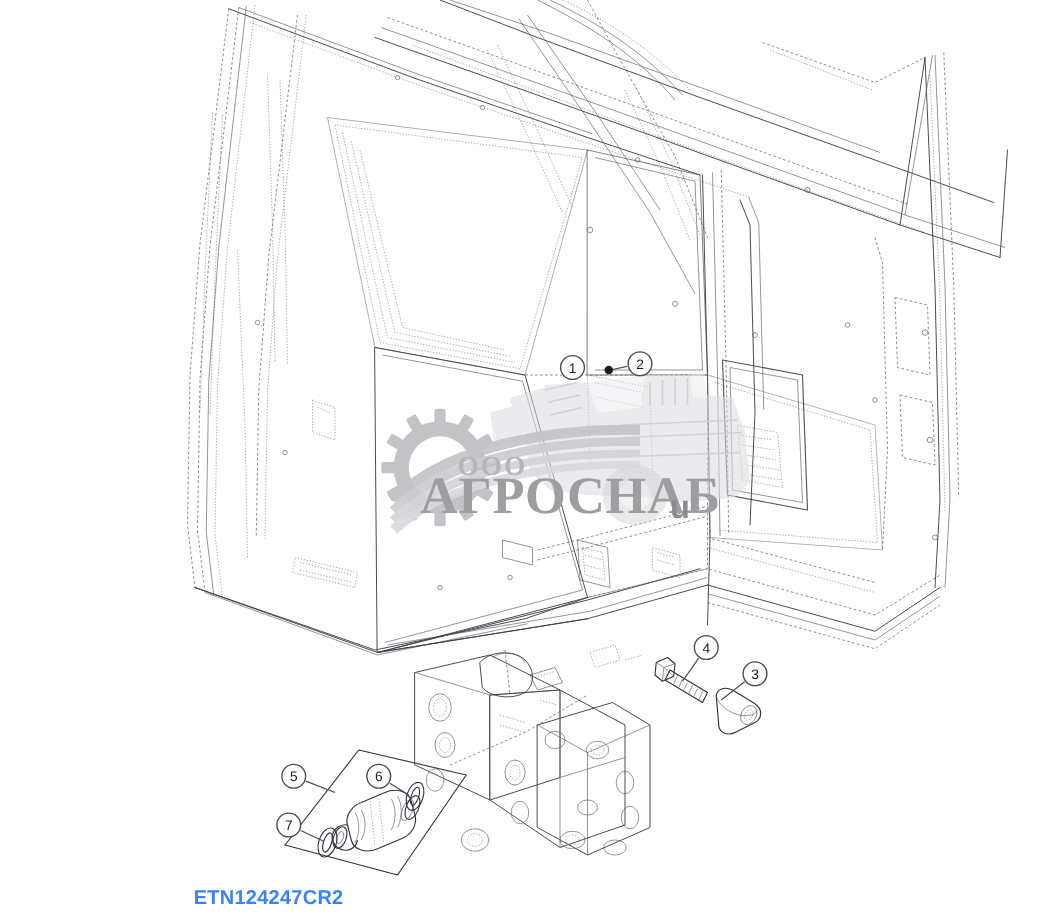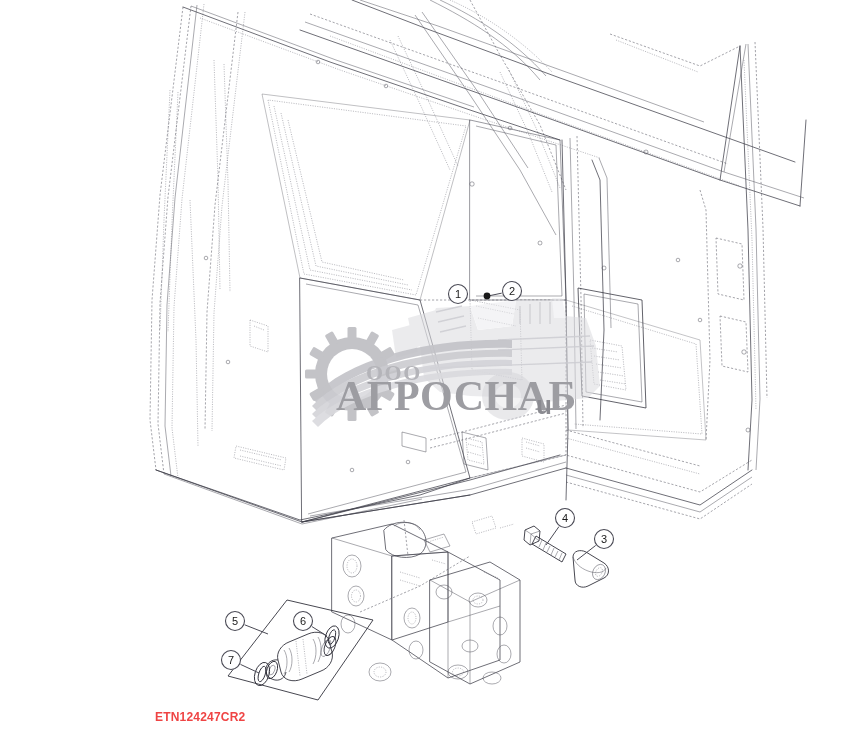--- a/index.html
+++ b/index.html
@@ -26,23 +26,23 @@
     position: absolute;
     left: 0; top: 0;
     width: 841px;
     height: 731px;
   }
   #part-number {
     position: absolute;
     left: 155px;
     top: 710px;
     font-family: "Liberation Sans", sans-serif;
-    font-size: 12px;
+    font-size: 16px;
     font-weight: bold;
-    color: #ef4444;
+    color: #3b82f6;
     letter-spacing: 0.2px;
     white-space: nowrap;
   }
   .wm-text {
     font-family: "Liberation Serif", serif;
     font-weight: bold;
   }
 </style>
 </head>
 <body>

